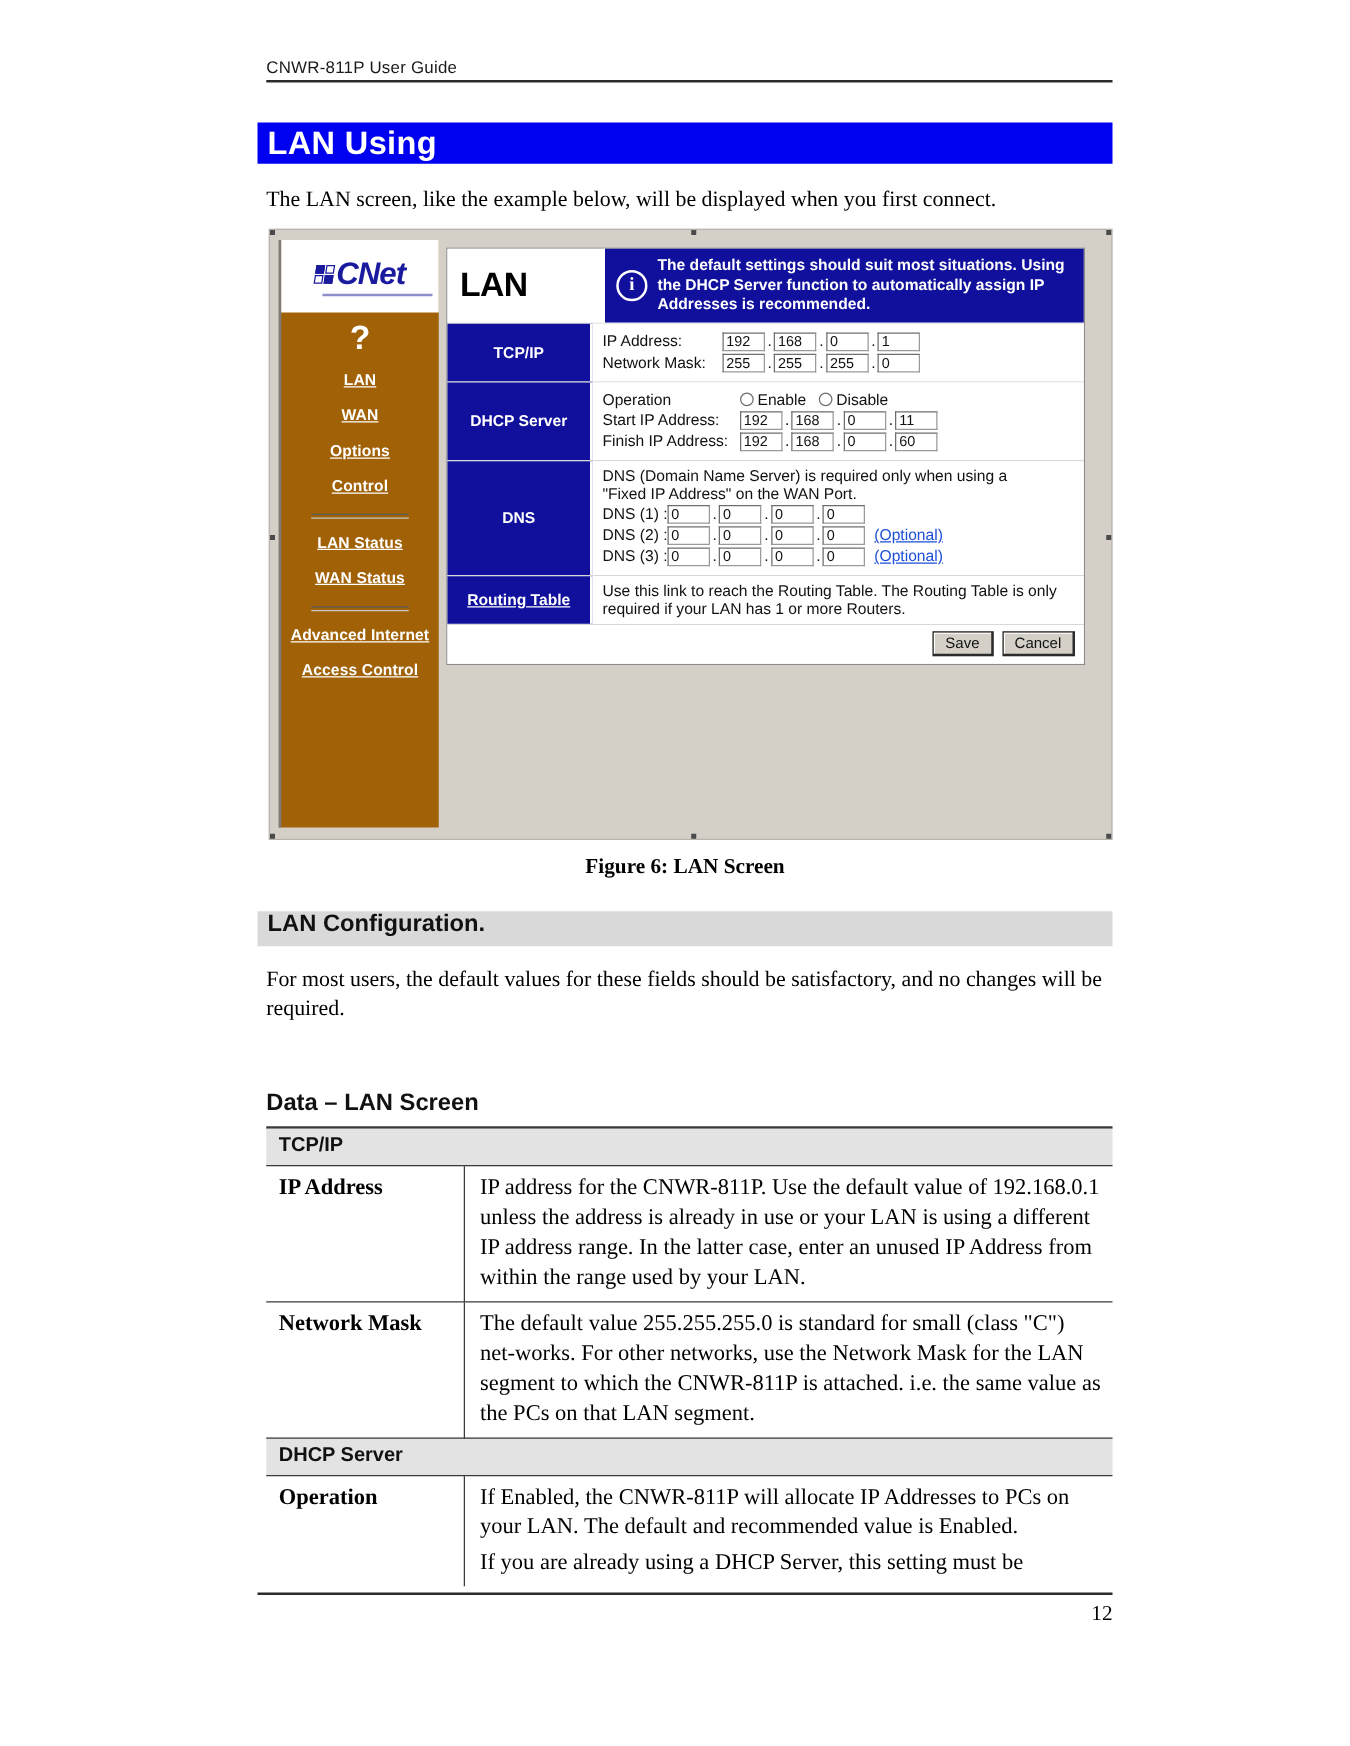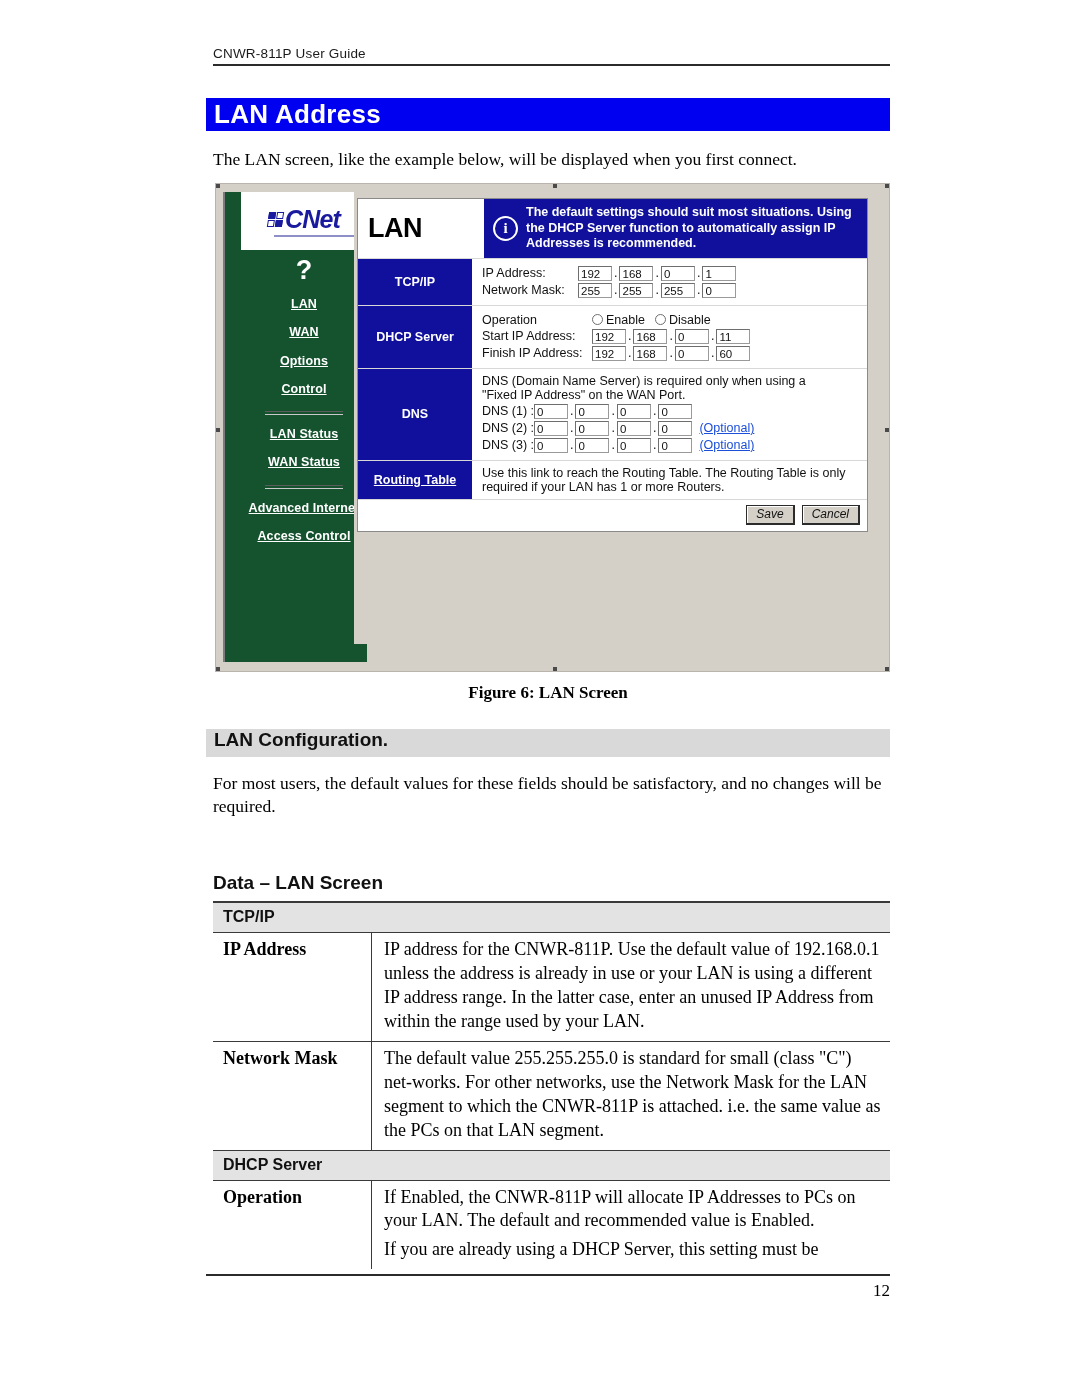--- a/index.html
+++ b/index.html
@@ -101,23 +101,22 @@
     overflow: hidden;
   }
 
   
   .ui-side {
     position: absolute;
     left: 2px;
     top: 2px;
     width: 126px;
     height: 470px;
-    background: #14532d;
+    background: #a16207;
     border-left: 2px solid #7c7c7c;
-    padding-left: 16px;
   }
   .logo-box {
     height: 58px;
     background: #ffffff;
     display: flex;
     align-items: center;
     justify-content: center;
   }
   .logo {
     display: flex;
@@ -309,21 +308,20 @@
   .btn {
     font-family: "Liberation Sans", sans-serif;
     font-size: 12px;
     color: #111;
     background: #d4d0c8;
     border: 1px solid #2b2b2b;
     border-right-width: 2px;
     border-bottom-width: 2px;
     padding: 1px 9px 2px 9px;
     box-shadow: inset 1px 1px 0 #ffffff;
-    font-style: italic;
   }
 
   
   .figcap {
     position: absolute;
     left: 206px;
     top: 683px;
     width: 684px;
     text-align: center;
     font-weight: bold;
@@ -426,21 +424,21 @@
 <body>
 
 <div class="page">
 
   <div class="runhead">
     <div class="runhead-text">CNWR-811P User Guide</div>
     <div class="runhead-rule"></div>
   </div>
 
   <div class="h1bar">
-    <div class="t">LAN Address</div>
+    <div class="t">LAN Using</div>
   </div>
 
   <div class="intro">The LAN screen, like the example below, will be displayed when you first connect.</div>
 
   <div class="figwrap">
     <div class="fig-dots">
       <i style="left:0;top:0"></i>
         <i style="left:50%;top:0"></i>
         <i style="right:0;top:0"></i>
       <i style="left:0;top:50%"></i>

